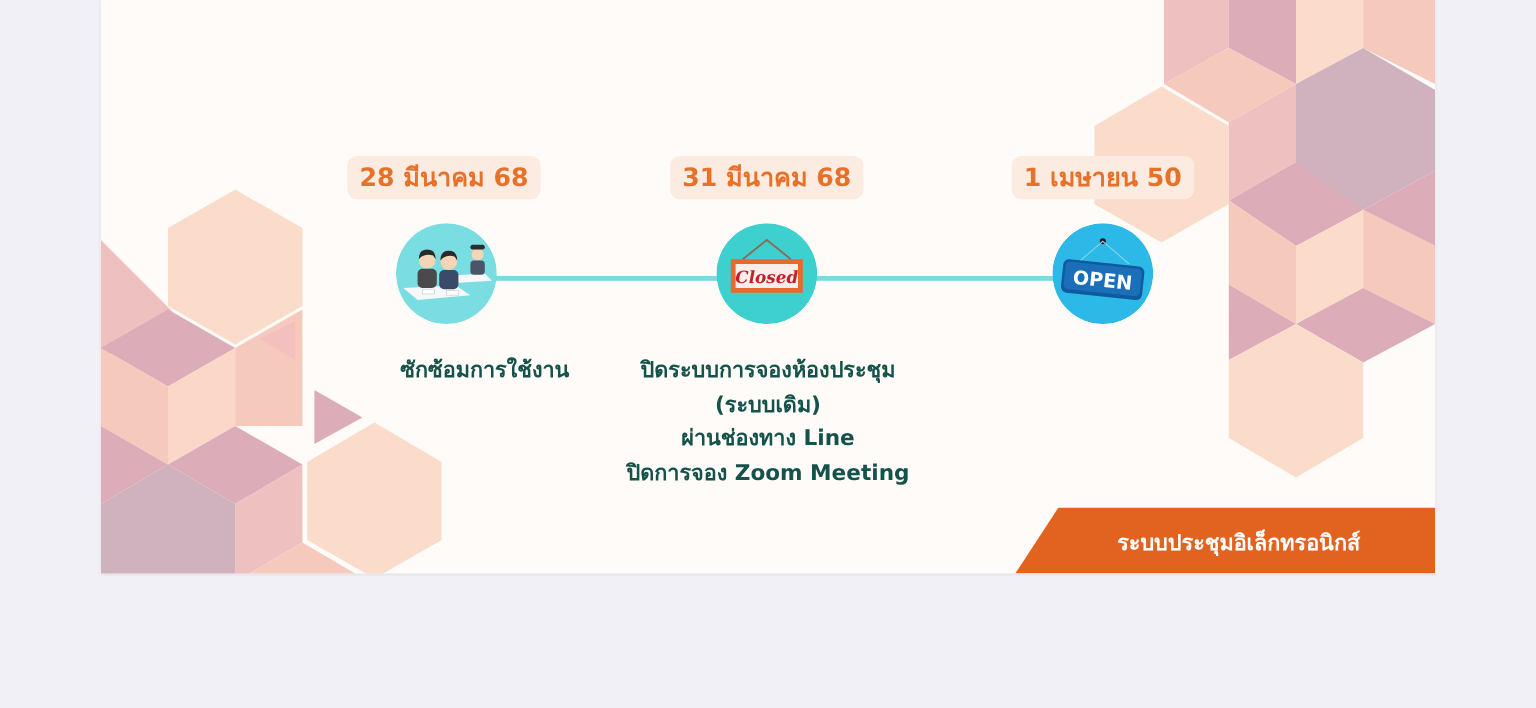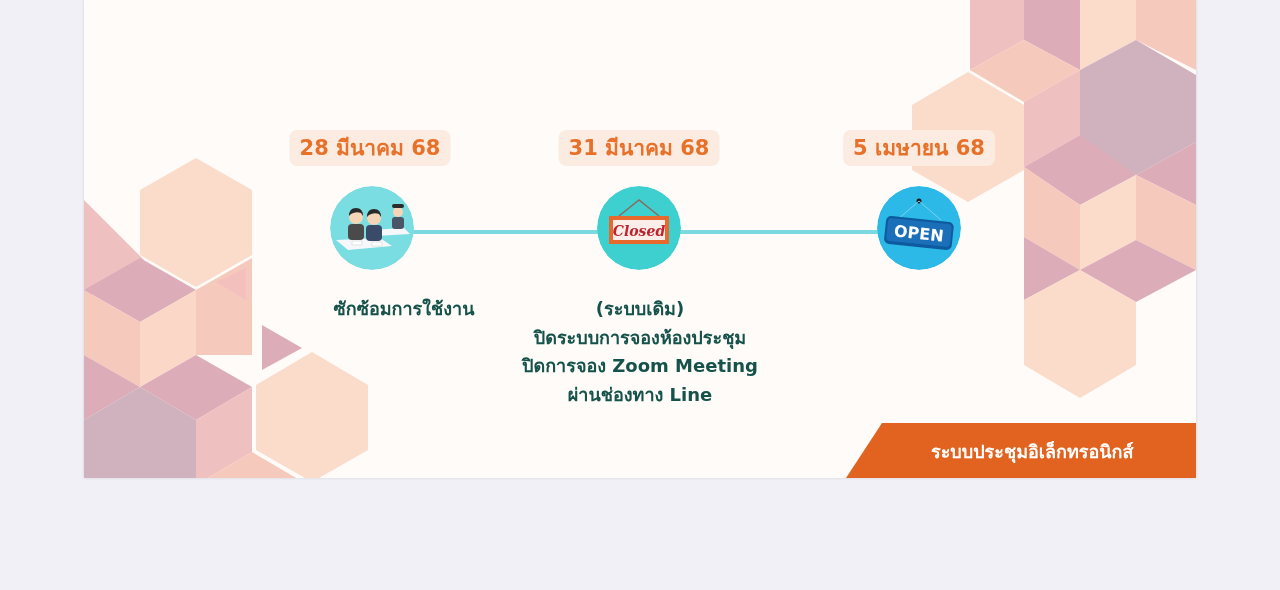--- a/index.html
+++ b/index.html
@@ -125,27 +125,27 @@
   <div class="icon-circle" style="left:555px;">
     <svg viewBox="0 0 84 84">
       <circle cx="42" cy="42" r="42" fill="#3ecfcf"></circle>
       <path d="M22,30 L42,14 L62,30" fill="none" stroke="#8a6a5a" stroke-width="1.5"></path>
       <rect x="12" y="30" width="60" height="28" fill="#e8692c"></rect>
       <rect x="16" y="34" width="52" height="20" fill="#fbeeea"></rect>
       <text x="42" y="50" text-anchor="middle" font-family="DejaVu Serif, serif" font-style="italic" font-weight="bold" font-size="14" fill="#c0212b">Closed</text>
     </svg>
   </div>
   <div class="step-label" style="left:556px;">
+    <span>ปิดระบบการจองห้องประชุม</span>
     <span>(ระบบเดิม)</span>
-    <span>ปิดระบบการจองห้องประชุม</span>
+    <span>ผ่านช่องทาง Line</span>
     <span>ปิดการจอง Zoom Meeting</span>
-    <span>ผ่านช่องทาง Line</span>
   </div>
 
-  <div class="date-pill" style="left:835px;">5 เมษายน 68</div>
+  <div class="date-pill" style="left:835px;">1 เมษายน 50</div>
   <div class="icon-circle" style="left:835px;">
     <svg viewBox="0 0 84 84">
       <circle cx="42" cy="42" r="42" fill="#2db9e8"></circle>
       <circle cx="42" cy="15" r="2.5" fill="#1a1a1a"></circle>
       <path d="M20,34 L42,15 L64,34" fill="none" stroke="#7fd0ea" stroke-width="1"></path>
       <g transform="rotate(6 42 46)">
         <rect x="8" y="33" width="68" height="28" rx="5" fill="#0d5a9e"></rect>
         <rect x="10" y="35" width="64" height="23" rx="4" fill="#1a6fb8"></rect>
         <text x="42" y="53" text-anchor="middle" font-family="DejaVu Sans, sans-serif" font-weight="bold" font-size="16" fill="#ffffff">OPEN</text>
       </g>

